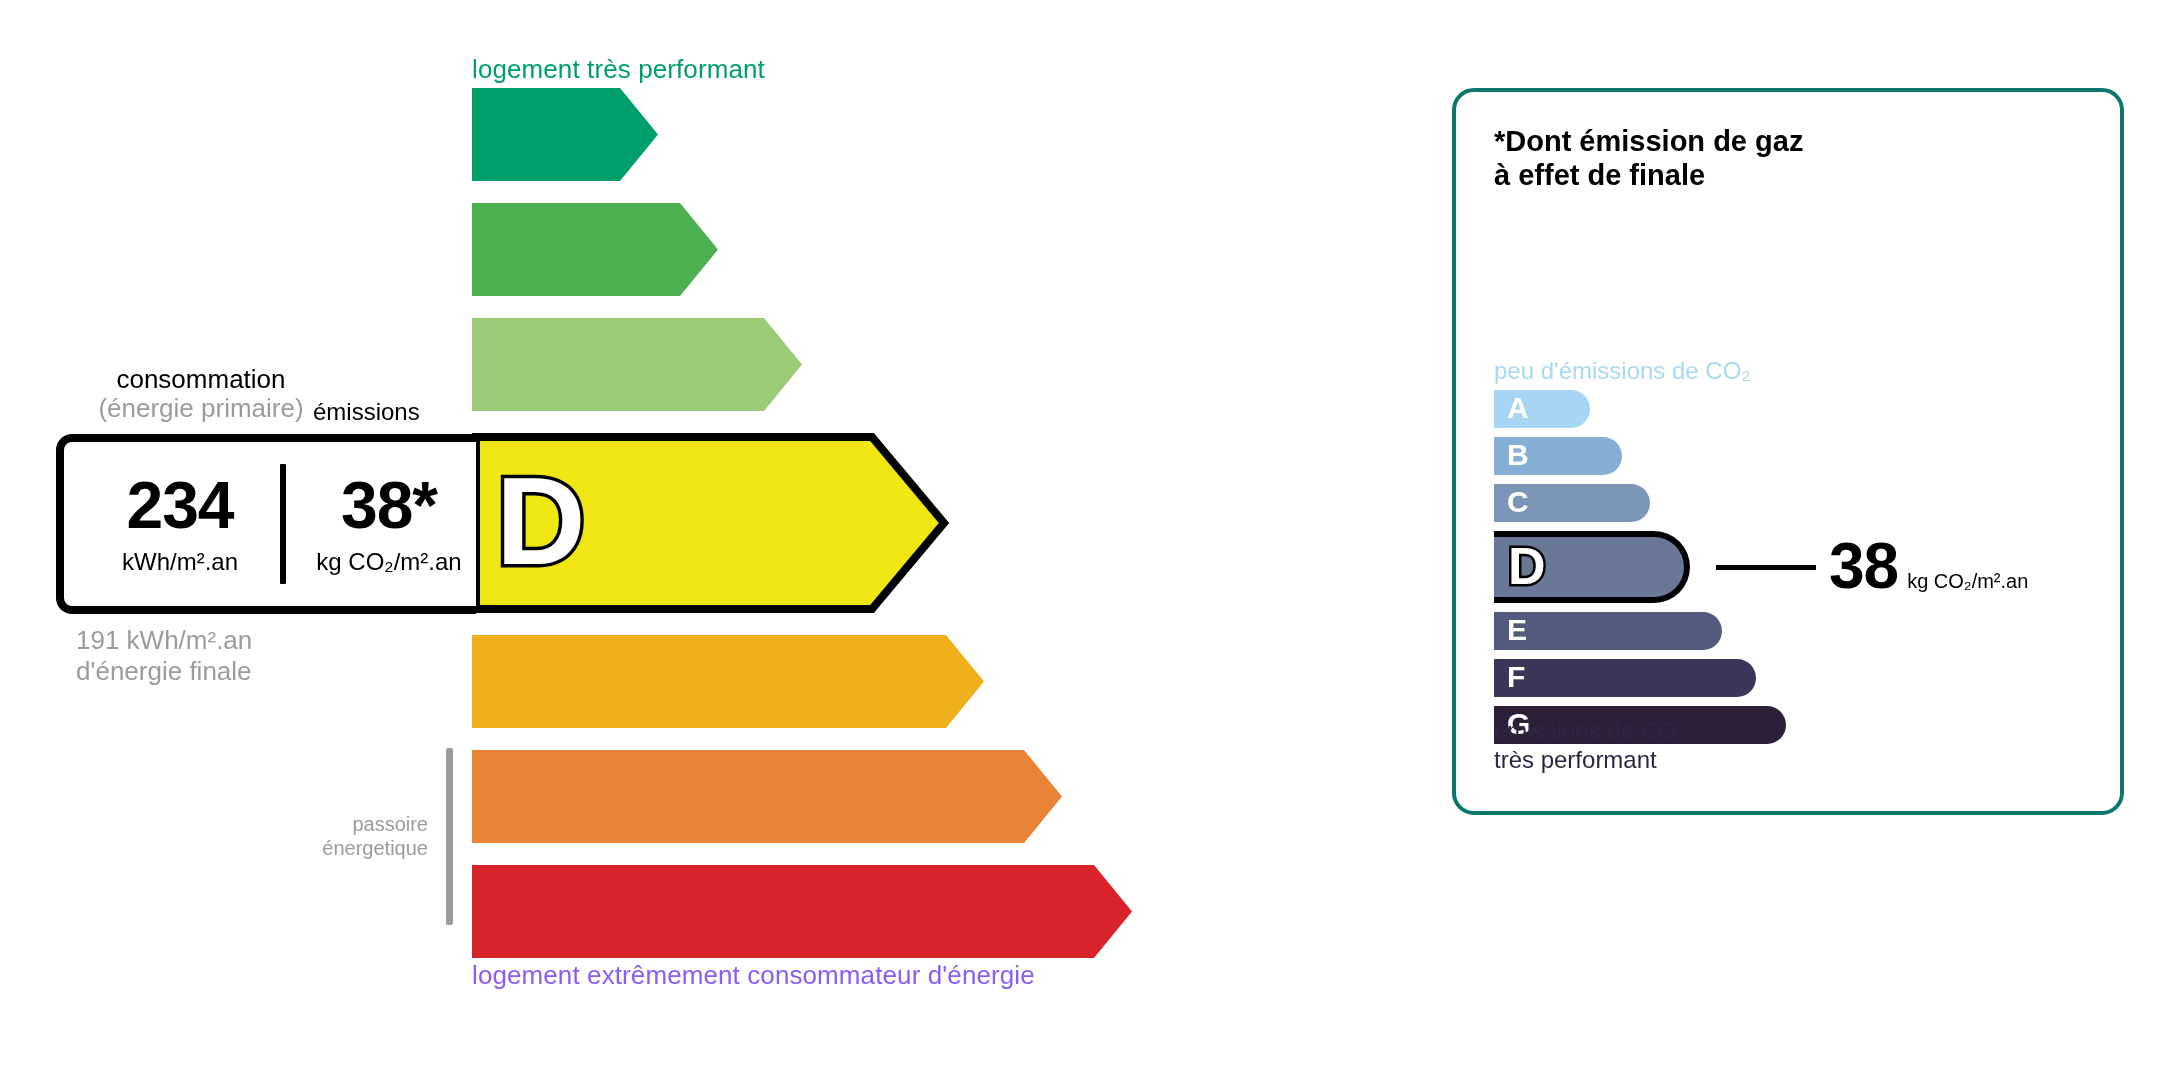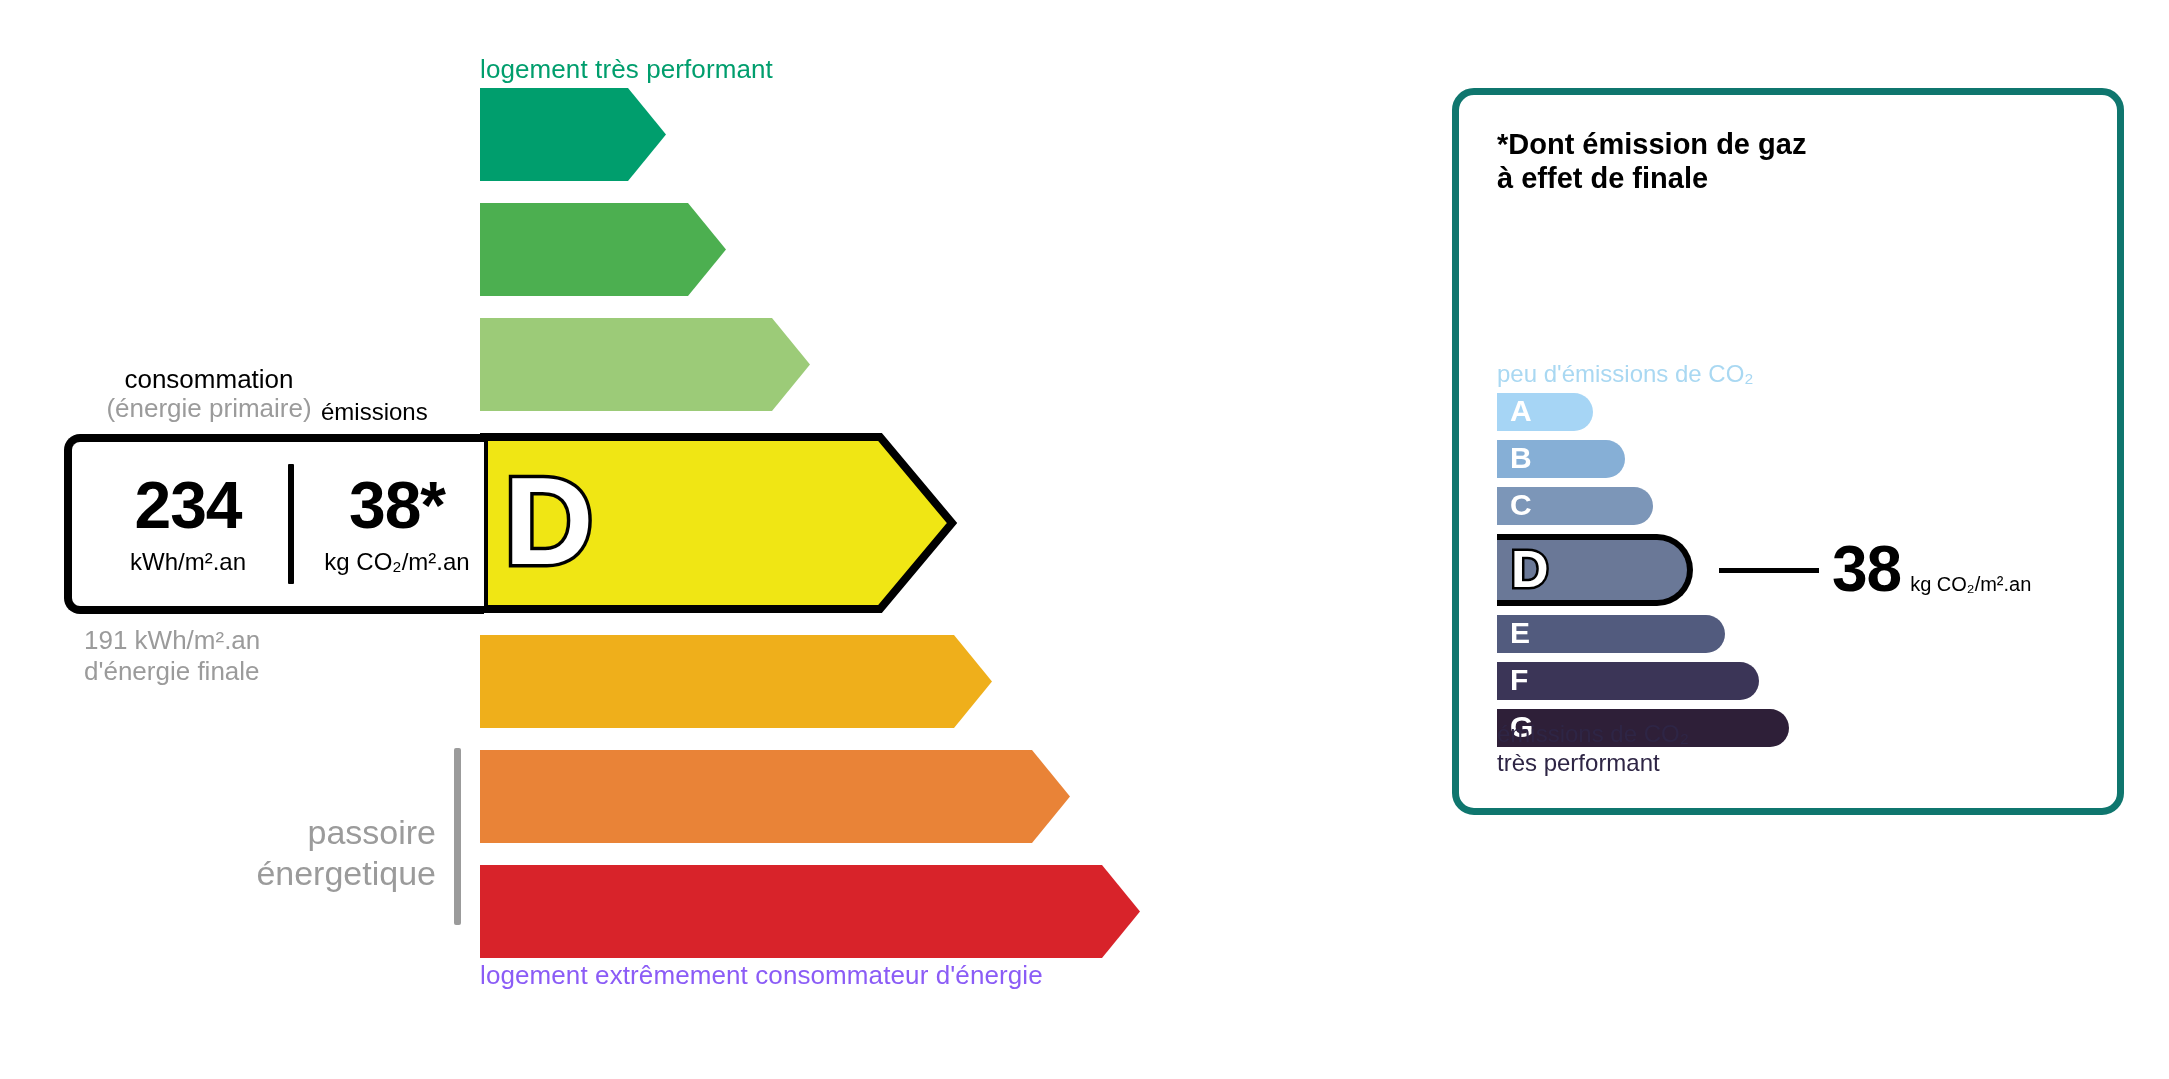--- a/index.html
+++ b/index.html
@@ -3,21 +3,21 @@
 <meta charset="utf-8">
 <style>
   html,body{margin:0;padding:0;background:#ffffff;}
   body{
     width:2169px;height:1079px;position:relative;overflow:hidden;
     font-family:"Liberation Sans","DejaVu Sans",sans-serif;
     -webkit-font-smoothing:antialiased;
   }
 
   
-  #dpe-panel{position:absolute;left:16px;top:0;width:1340px;height:1079px;}
+  #dpe-panel{position:absolute;left:8px;top:0;width:1340px;height:1079px;}
 
   .cap-top{
     position:absolute;left:464px;top:54px;
     font-size:26px;color:#009E6D;white-space:nowrap;letter-spacing:.1px;
   }
   .cap-bottom{
     position:absolute;left:464px;top:960px;
     font-size:26px;color:#8b5cf6;white-space:nowrap;letter-spacing:.1px;
   }
 
@@ -63,27 +63,27 @@
   
   #note-final{
     position:absolute;left:68px;top:625px;
     font-size:26px;color:#9b9b9b;line-height:1.2;white-space:nowrap;
   }
 
   
   #passoire-bar{position:absolute;left:438px;top:748px;width:7px;height:177px;background:#9b9b9b;border-radius:2px;}
   #passoire-text{
     position:absolute;left:180px;top:812px;width:240px;text-align:right;
-    font-size:34px;color:#9b9b9b;line-height:1.2;
+    font-size:20px;color:#9b9b9b;line-height:1.2;
   }
 
   
   #co2-panel{
     position:absolute;left:1452px;top:88px;width:672px;height:727px;
-    border:7px solid #0f766e;border-radius:22px;background:#fff;box-sizing:border-box;
+    border:4px solid #0f766e;border-radius:22px;background:#fff;box-sizing:border-box;
   }
   #co2-title{
     position:absolute;left:38px;top:32px;
     font-size:29px;font-weight:bold;color:#000;line-height:1.18;
   }
   #co2-top-cap{
     position:absolute;left:38px;top:265px;
     font-size:24px;color:#A9D8F2;white-space:nowrap;
   }
   #co2-stack{position:absolute;left:38px;top:298px;width:420px;}

